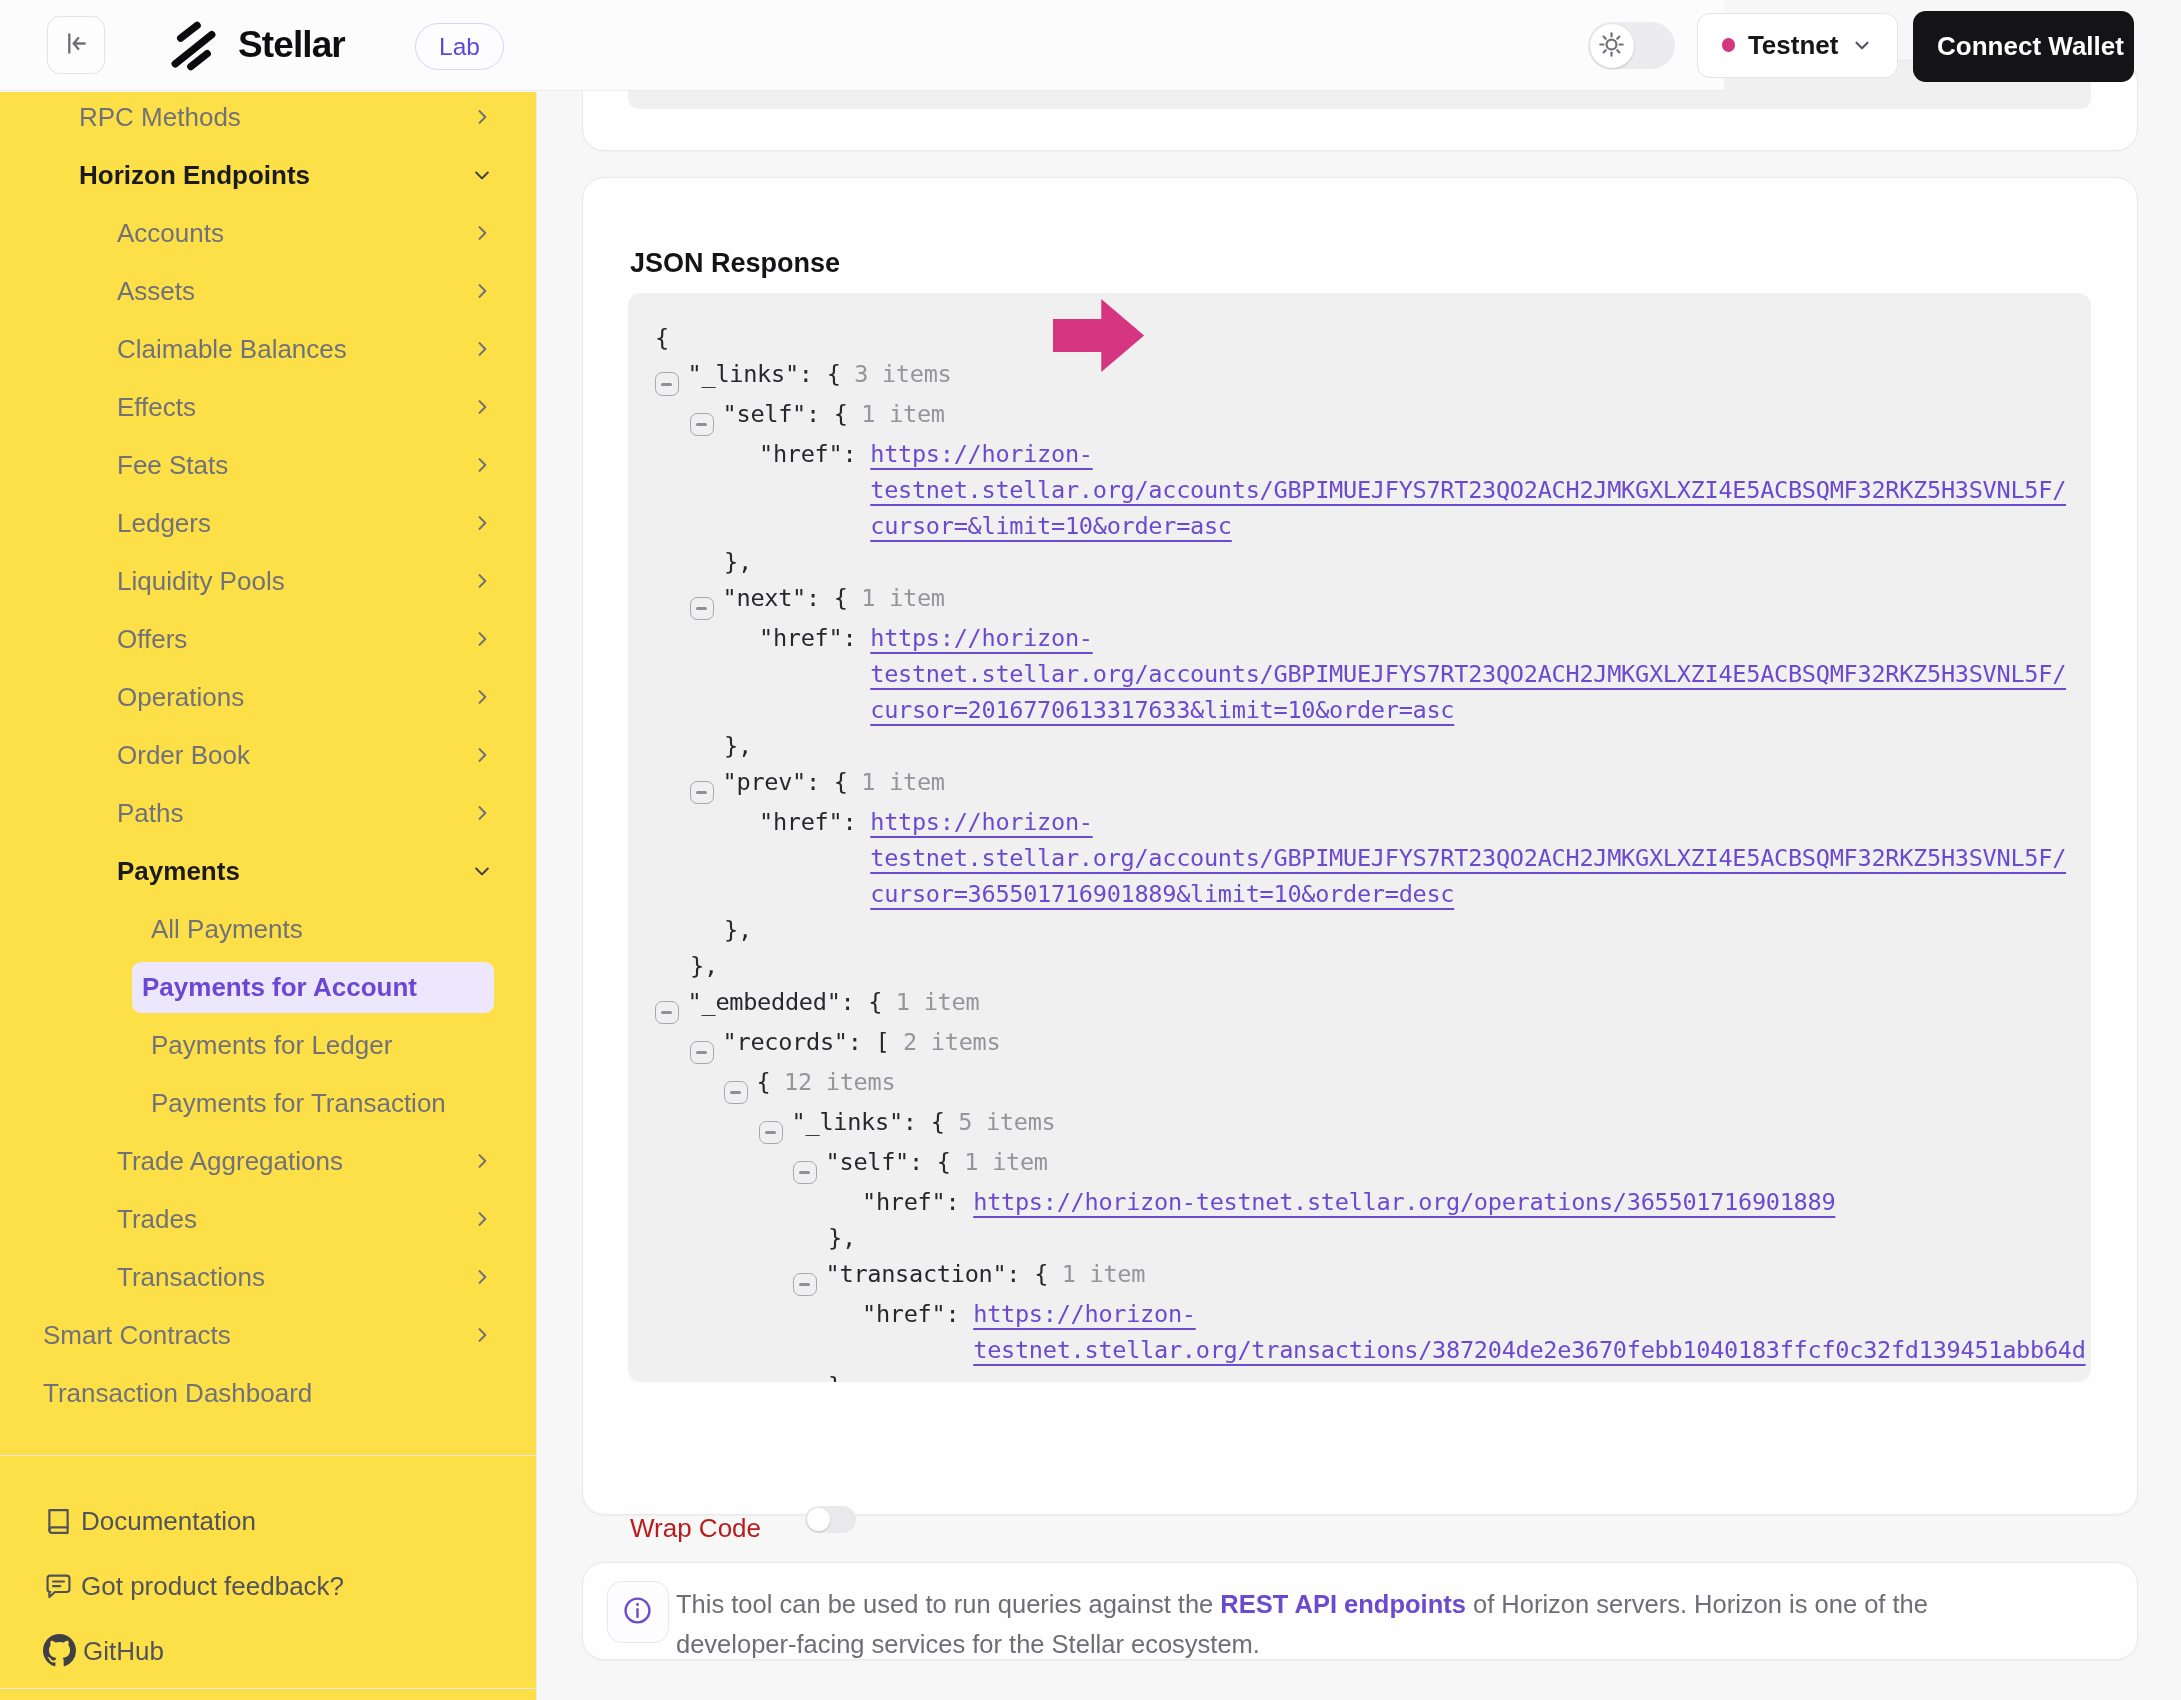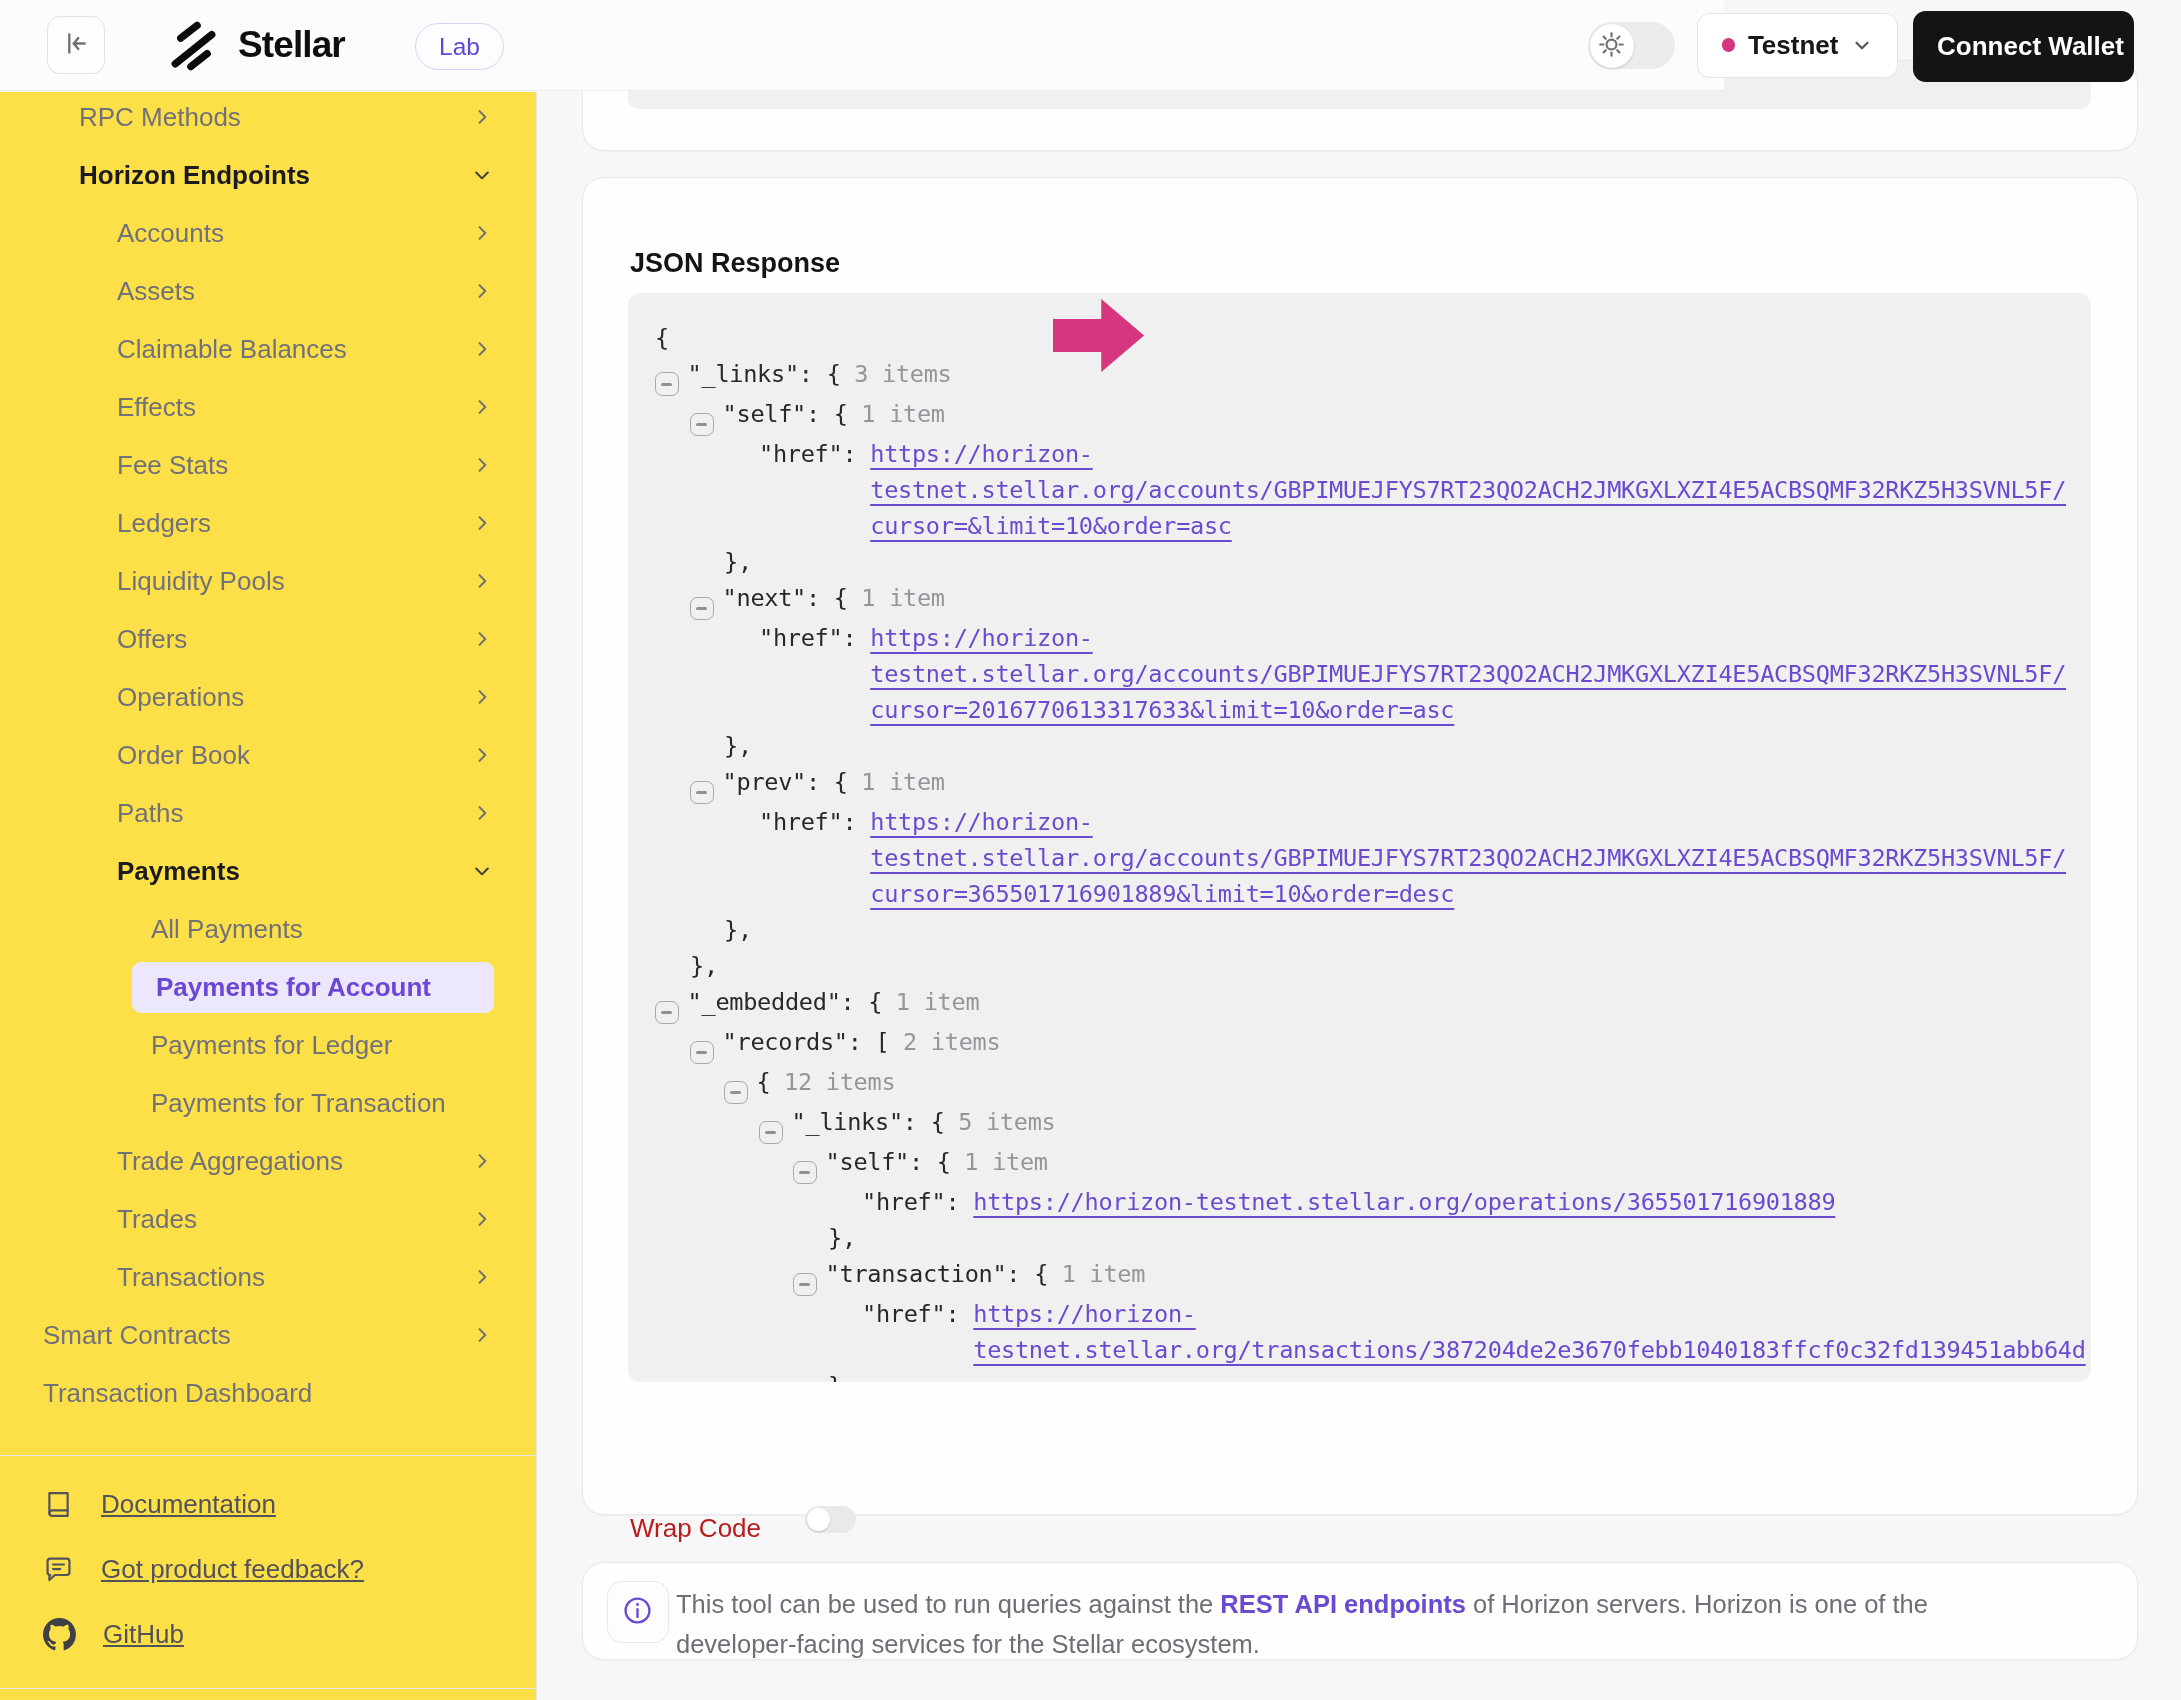--- a/index.html
+++ b/index.html
@@ -33,24 +33,24 @@
   .nav{position:absolute;left:0;top:-3.6px;width:100%;}
   .side-item{position:relative;height:58px;display:flex;align-items:center;font-size:26px;color:#71717a;cursor:pointer;}
   .side-item.lvl1{padding-left:43px;}
   .side-item.lvl2{padding-left:79px;}
   .side-item.lvl3{padding-left:117px;}
   .side-item.lvl4{padding-left:151px;}
   .side-item.open{color:#1b1b1f;font-weight:600;}
   .side-item .chev{position:absolute;right:44px;top:50%;transform:translateY(-50%);display:flex;}
   .side-item.selected{padding-left:132px;}
   .side-item.selected .label{flex:1;margin-right:42px;background:#ece7fc;color:#6c47d6;font-weight:700;
-          border-radius:9px;padding:10px 0 10px 24px;}
+          border-radius:9px;padding:10px 0 10px 10px;}
   .side-footer{position:absolute;left:0;top:1363px;width:100%;border-top:0.9px solid #e7e7ea;padding-top:16.4px;}
-  .foot-item{height:65px;display:flex;align-items:center;gap:27px;padding-left:43px;font-size:26px;
-          color:#52525b;cursor:pointer;text-decoration:underline;}
+  .foot-item{height:65px;display:flex;align-items:flex-end;gap:7px;padding-left:43px;font-size:26px;
+          color:#52525b;cursor:pointer;}
   .side-bottom-line{position:absolute;left:0;bottom:11px;width:100%;border-top:0.9px solid #e7e7ea;}
 
   
   .main{position:absolute;left:538px;top:92px;width:1644px;height:1608px;}
   .card{position:absolute;left:44px;width:1556px;background:#fefefe;border:0.9px solid #e9e9eb;
         border-radius:22px;box-shadow:0 0.9px 1.8px rgba(16,16,20,.04);}
   .card-prev{top:-32px;height:91px;}
   .card-prev .inner-gray{position:absolute;left:45px;top:0;width:1463px;height:48px;background:#f0f0f1;
         border-radius:0 0 11px 11px;}
   .card-response{top:85px;height:1338px;}

